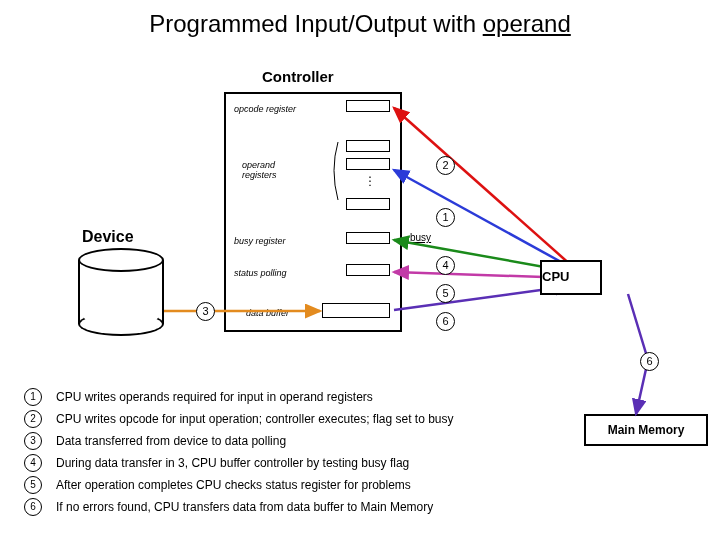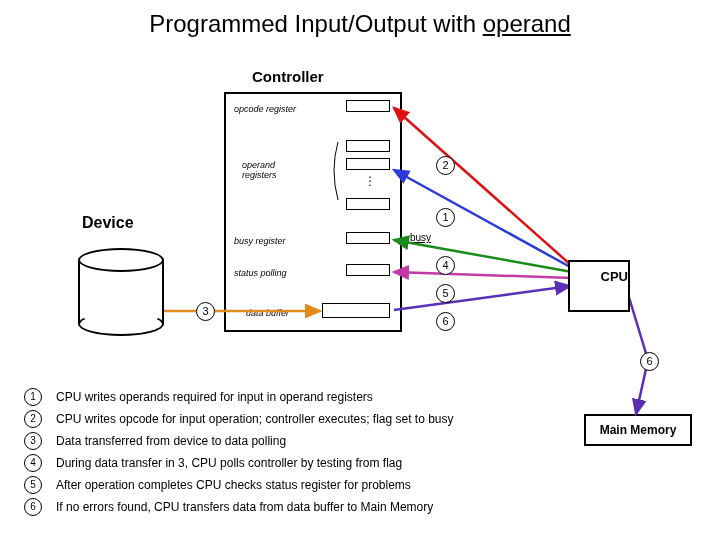--- a/index.html
+++ b/index.html
@@ -14,21 +14,21 @@
   }
   .title {
     font-size: 24px;
     text-align: center;
     padding: 10px 0 6px 0;
     font-weight: normal;
   }
   .title u { text-decoration: underline; }
   .controller-label {
     position: absolute;
-    left: 252px;
+    left: 262px;
     top: 68px;
     font-weight: bold;
     font-size: 15px;
   }
   .controller-box {
     position: absolute;
     left: 224px;
     top: 92px;
     width: 178px;
     height: 240px;
@@ -48,21 +48,21 @@
     background: #fff;
   }
   .busy-text {
     position: absolute;
     font-size: 10px;
     text-decoration: underline;
   }
   .device-label {
     position: absolute;
     left: 82px;
-    top: 214px;
+    top: 228px;
     font-size: 16px;
     font-weight: bold;
   }
   .cylinder-top {
     position: absolute;
     left: 78px;
     top: 248px;
     width: 86px;
     height: 24px;
     border: 2px solid #000;
@@ -100,37 +100,37 @@
     border: 1.5px solid #000;
     border-radius: 50%;
     text-align: center;
     line-height: 17px;
     font-size: 11px;
     background: #fff;
     z-index: 5;
   }
   .cpu-box {
     position: absolute;
-    left: 568px;
+    left: 540px;
     top: 260px;
     width: 62px;
-    height: 52px;
-    border: 2px solid #000;
-    background: #fff;
-    text-align: right;
+    height: 35px;
+    border: 2px solid #000;
+    background: #fff;
+    text-align: left;
     line-height: 30px;
     font-weight: bold;
     font-size: 13px;
     z-index: 4;
   }
   .mem-box {
     position: absolute;
     left: 584px;
     top: 414px;
-    width: 108px;
+    width: 124px;
     height: 32px;
     border: 2px solid #000;
     background: #fff;
     text-align: center;
     line-height: 28px;
     font-weight: bold;
     font-size: 12px;
   }
   svg.arrows {
     position: absolute;
@@ -255,21 +255,21 @@
   <div class="step-row">
     <div class="circle-s">2</div>
     <div class="step-text">CPU writes opcode for input operation; controller executes; flag set to busy</div>
   </div>
   <div class="step-row">
     <div class="circle-s">3</div>
     <div class="step-text">Data transferred from device to data polling</div>
   </div>
   <div class="step-row">
     <div class="circle-s">4</div>
-    <div class="step-text">During data transfer in 3, CPU polls controller by testing from flag</div>
+    <div class="step-text">During data transfer in 3, CPU buffer controller by testing busy flag</div>
   </div>
   <div class="step-row">
     <div class="circle-s">5</div>
     <div class="step-text">After operation completes CPU checks status register for problems</div>
   </div>
   <div class="step-row">
     <div class="circle-s">6</div>
     <div class="step-text">If no errors found, CPU transfers data from data buffer to Main Memory</div>
   </div>
 </div>

